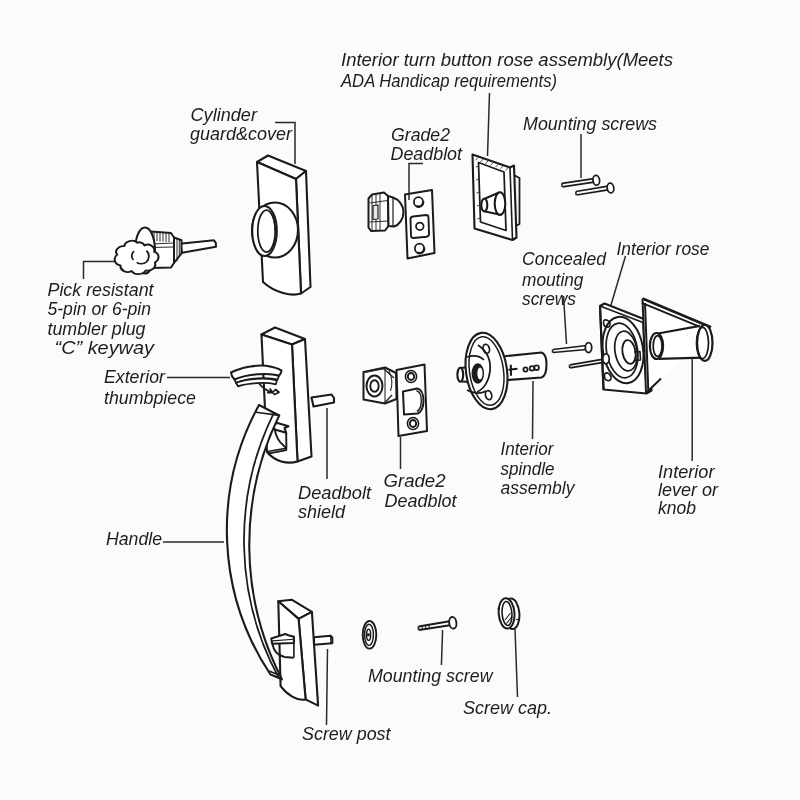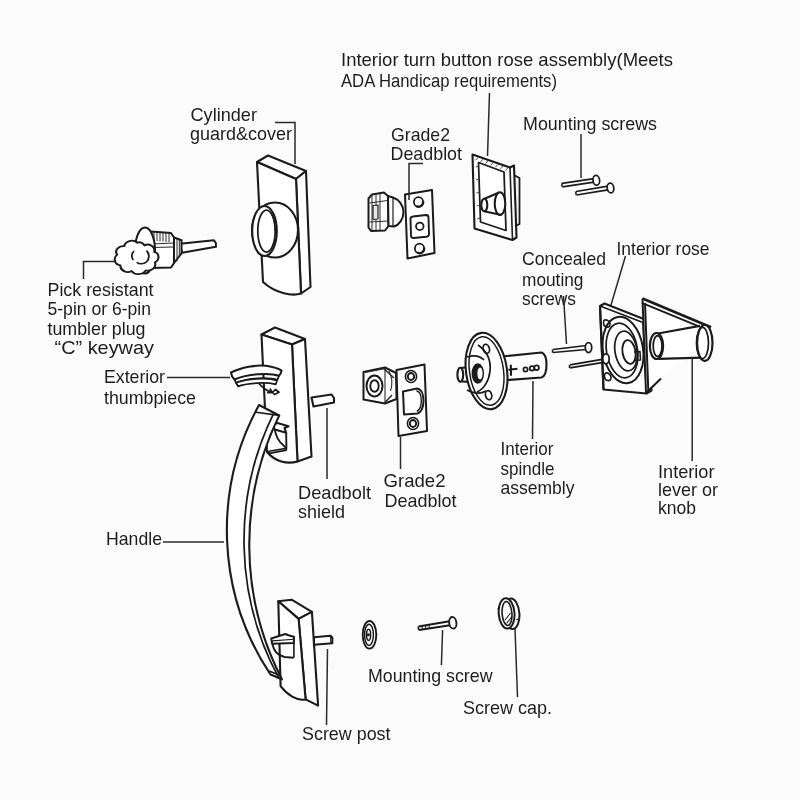--- a/index.html
+++ b/index.html
@@ -1,16 +1,16 @@
 <!DOCTYPE html>
 <html><head>
 <meta charset="utf-8">
 <style>
 html,body{margin:0;padding:0;background:#fff;}
-#wrap{width:768px;height:800px;position:relative;background:#fbfbfb;}
+#wrap{width:768px;height:800px;position:relative;background:#fbfbfb;font-style:italic;}
 svg{display:block;filter:blur(0.4px);}
 text{font-family:"Liberation Sans",sans-serif;fill:#1d1d1d;}
 .t{font-size:19px;}
 </style>
 </head>
 <body>
 <div id="wrap">
 <svg width="800" height="800" viewBox="0 0 800 800">
 <rect x="0" y="0" width="800" height="800" fill="#fbfbfb"></rect>
 

